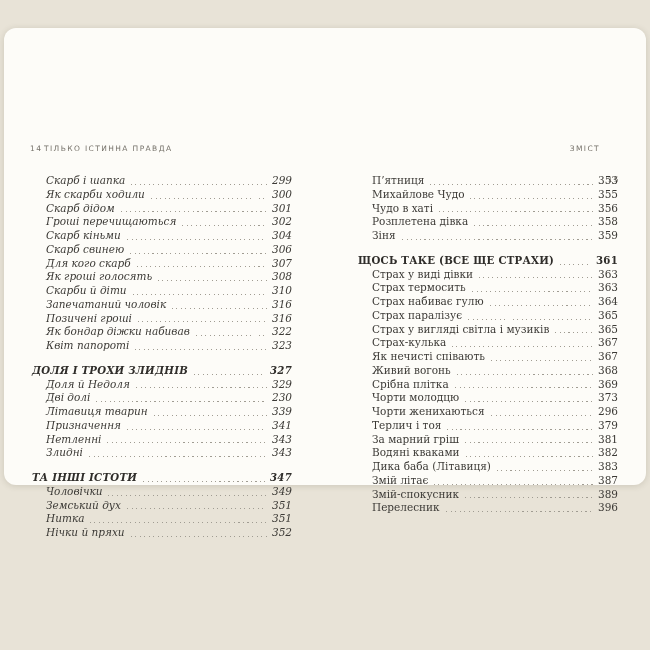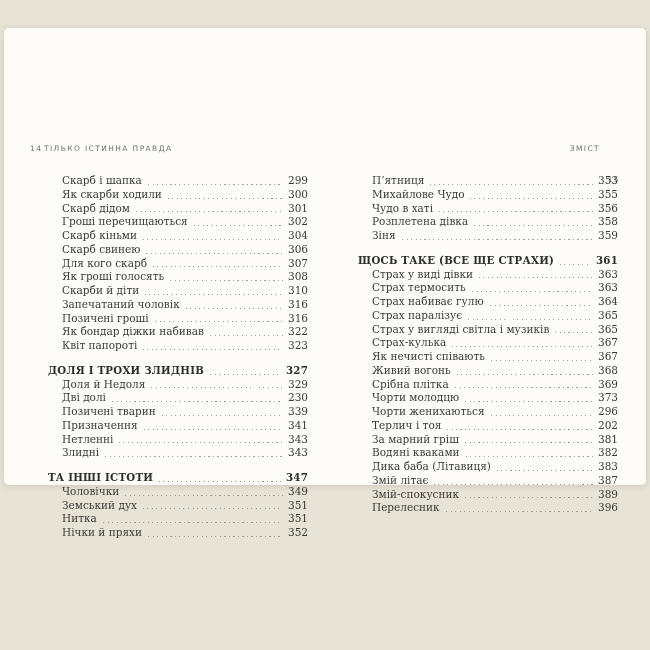--- a/index.html
+++ b/index.html
@@ -14,42 +14,42 @@
   html,body{width:650px;height:650px;overflow:hidden;}
   body{
     background:var(--background);
     font-family:"DejaVu Serif", serif;
     position:relative;
   }
   .sheet{
     position:absolute;
     left:4px; right:4px; top:28px; height:457px;
     background:var(--paper);
-    border-radius:5px;
+    border-radius:12px;
     box-shadow:0 1px 6px rgba(80,70,50,0.18);
   }
   .runhead-item{
     position:absolute;
     top:116px;
     font-family:"DejaVu Sans", sans-serif;
     font-size:7.5px;
     letter-spacing:1.4px;
     color:var(--muted);
   }
   .pagenum-left{left:26px;}
   .runhead-left{left:40px;}
   .runhead-right{right:46px;text-align:center;}
   .pagenum-right{right:26px;margin-top:31px;}
   .col{
     position:absolute;
     top:146px;
     width:260px;
     color:var(--text);
   }
-  .col-left{left:44px;}
+  .col-left{left:28px;font-style:italic;}
   .col-right{left:354px;}
   .row{
     display:flex;
     align-items:flex-end;
     line-height:13.75px;
     font-size:10.5px;
     white-space:nowrap;
   }
   .row.entry{padding-left:14px;}
   .row.section{
@@ -153,21 +153,21 @@
       <span class="title">Доля й Недоля</span>
       <span class="leader"></span>
       <span class="page">329</span>
     </div>
       <div class="row entry">
       <span class="title">Дві долі</span>
       <span class="leader"></span>
       <span class="page">230</span>
     </div>
       <div class="row entry">
-      <span class="title">Позичені тварин</span>
+      <span class="title">Літавиця тварин</span>
       <span class="leader"></span>
       <span class="page">339</span>
     </div>
       <div class="row entry">
       <span class="title">Призначення</span>
       <span class="leader"></span>
       <span class="page">341</span>
     </div>
       <div class="row entry">
       <span class="title">Нетленні</span>
@@ -288,21 +288,21 @@
       <span class="page">373</span>
     </div>
       <div class="row entry">
       <span class="title">Чорти женихаються</span>
       <span class="leader"></span>
       <span class="page">296</span>
     </div>
       <div class="row entry">
       <span class="title">Терлич і тоя</span>
       <span class="leader"></span>
-      <span class="page">202</span>
+      <span class="page">379</span>
     </div>
       <div class="row entry">
       <span class="title">За марний гріш</span>
       <span class="leader"></span>
       <span class="page">381</span>
     </div>
       <div class="row entry">
       <span class="title">Водяні кваками</span>
       <span class="leader"></span>
       <span class="page">382</span>

